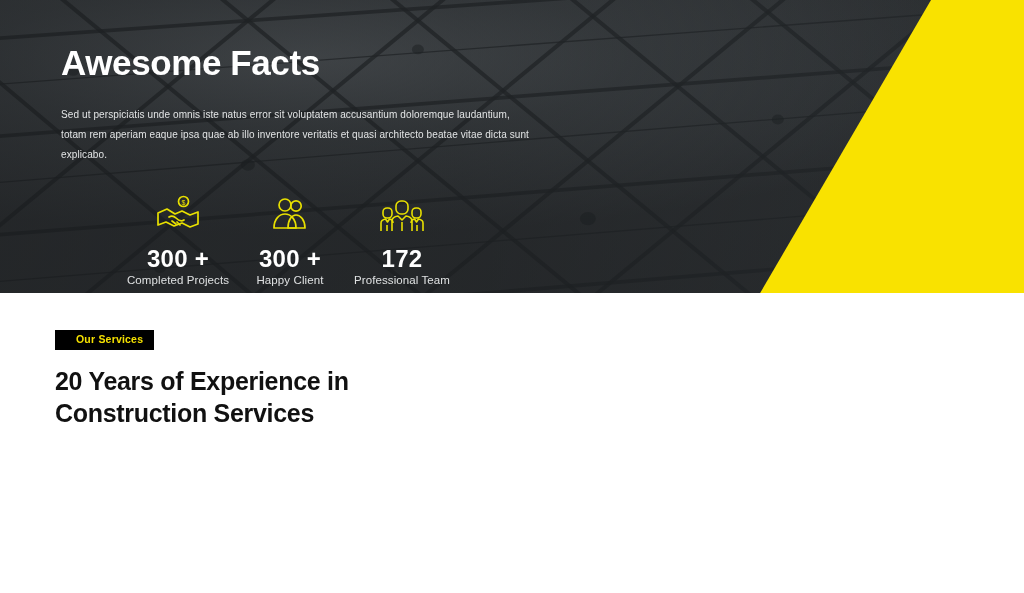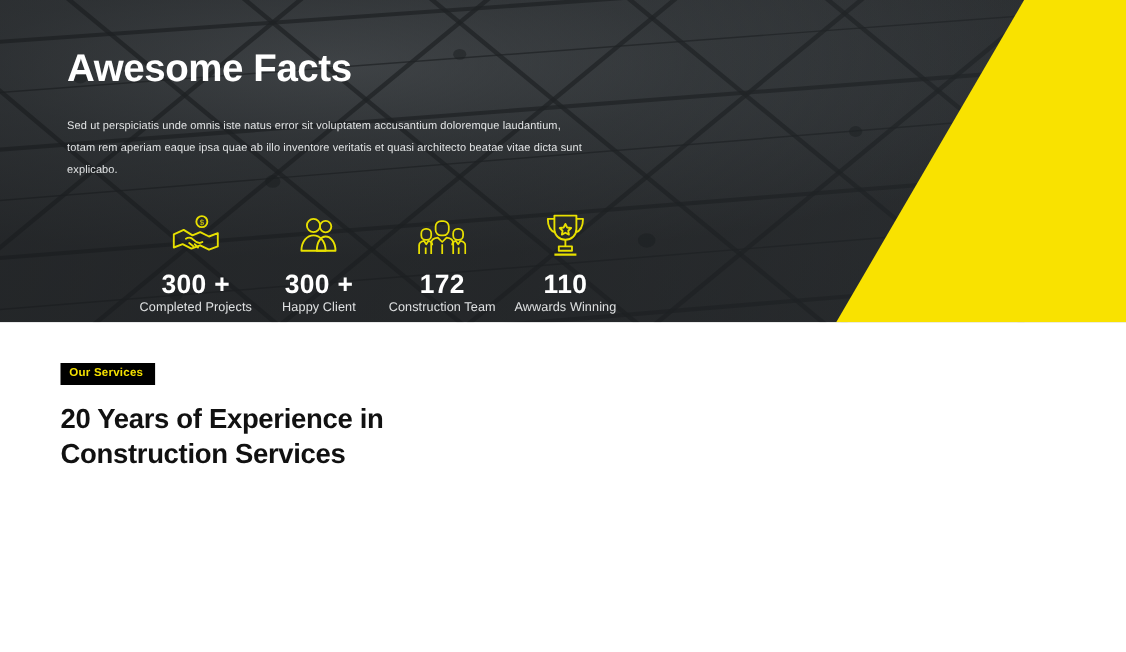--- a/index.html
+++ b/index.html
@@ -85,21 +85,21 @@
     padding-top:36px;
   }
   .services-left { position:absolute; left:55px; top:36px; width:360px; }
   .badge {
     display:inline-block;
     background:#000000;
     color:#f4e000;
     font-size:10.5px;
     font-weight:700;
     letter-spacing:.2px;
-    padding:3px 11px 4px 8px;
+    padding:3px 11px 4px 21px;
     line-height:1.25;
   }
   .services-heading {
     margin-top:15px;
     color:#111111;
     font-size:25px;
     font-weight:700;
     line-height:1.28;
     letter-spacing:-0.3px;
   }
@@ -198,38 +198,23 @@
             <rect x="3" y="9" width="9" height="10" rx="4"></rect>
             <path d="M1 32 L1 24 C1 21.5 3 20.5 5.5 20 L7.5 23 L9.5 20 C12 20.5 13 21.5 13 24" stroke-linejoin="round"></path>
             <rect x="32" y="9" width="9" height="10" rx="4"></rect>
             <path d="M31 24 C31 21.5 32 20.5 34.5 20 L36.5 23 L38.5 20 C41 20.5 43 21.5 43 24 L43 32" stroke-linejoin="round"></path>
             <line x1="7" y1="26" x2="7" y2="32"></line>
             <line x1="37" y1="26" x2="37" y2="32"></line>
             <line x1="22" y1="23" x2="22" y2="32"></line>
           </svg>
         </div>
         <div class="stat-value">172</div>
-        <div class="stat-label">Construction Team</div>
+        <div class="stat-label">Professional Team</div>
       </div>
 
-      <div class="stat">
-        <div class="stat-icon">
-          <svg width="40" height="42" viewBox="0 0 40 42" fill="none" stroke="#e8e000" stroke-width="1.7">
-            <path d="M10 3 L30 3 L30 15 C30 21 25.5 25 20 25 C14.5 25 10 21 10 15 Z" stroke-linejoin="round"></path>
-            <path d="M10 6 L4 6 C4 13 6.5 17 11 18.5" stroke-linejoin="round"></path>
-            <path d="M30 6 L36 6 C36 13 33.5 17 29 18.5" stroke-linejoin="round"></path>
-            <path d="M20 10.5 L21.6 13.8 L25.2 14.3 L22.6 16.8 L23.2 20.3 L20 18.6 L16.8 20.3 L17.4 16.8 L14.8 14.3 L18.4 13.8 Z" stroke-linejoin="round"></path>
-            <line x1="20" y1="25" x2="20" y2="31"></line>
-            <path d="M14 31 L26 31 L26 35 L14 35 Z" stroke-linejoin="round"></path>
-            <line x1="10" y1="38.5" x2="30" y2="38.5" stroke-width="2.2"></line>
-          </svg>
-        </div>
-        <div class="stat-value">110</div>
-        <div class="stat-label">Awwards Winning</div>
-      </div>
 
     </div>
   </div>
 </section>
 
 <section class="services">
 
   <div class="services-left">
     <span class="badge">Our Services</span>
     <h2 class="services-heading">20 Years of Experience in Construction Services</h2>

